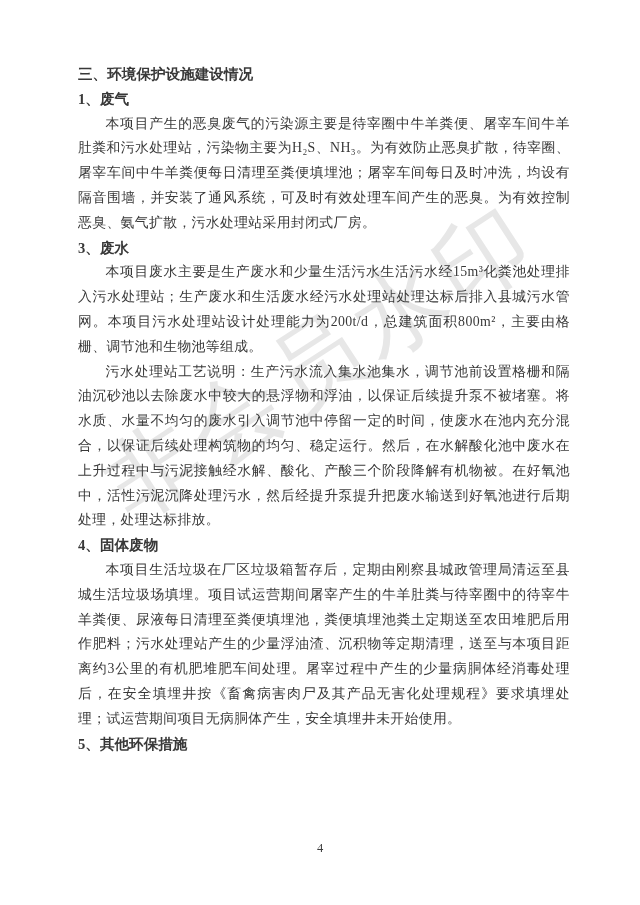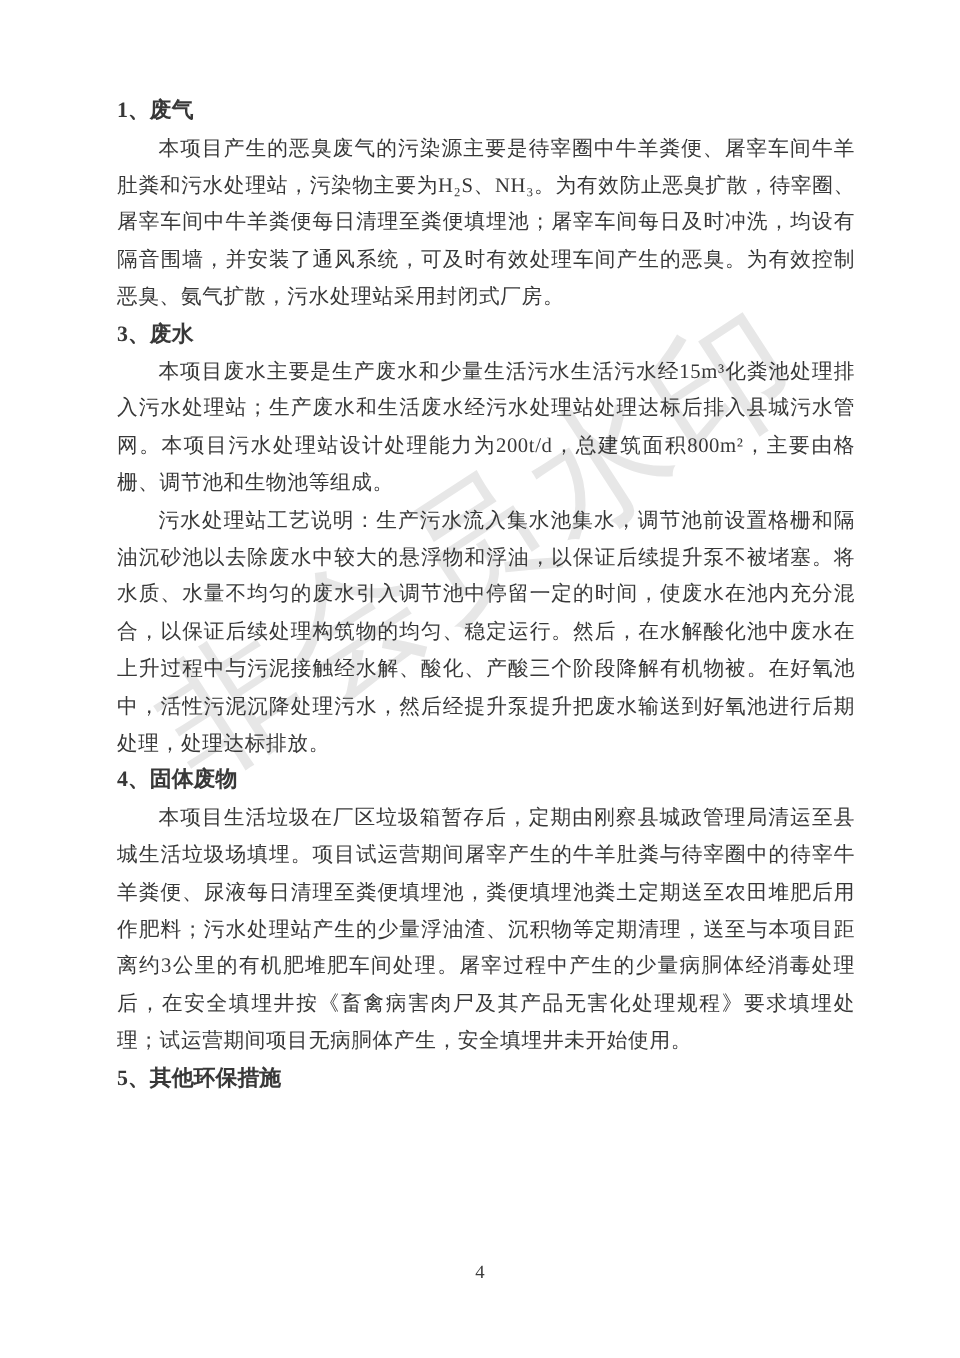--- a/index.html
+++ b/index.html
@@ -63,20 +63,21 @@
 </style>
 </head>
 <body>
 
 <div class="page">
 
   <div class="watermark">非会员水印</div>
 
   <div class="content">
 
+    <h1 class="h-main">三、环境保护设施建设情况</h1>
 
     <h2 class="h-sec">1、废气</h2>
     <p class="para">本项目产生的恶臭废气的污染源主要是待宰圈中牛羊粪便、屠宰车间牛羊肚粪和污水处理站，污染物主要为H₂S、NH₃。为有效防止恶臭扩散，待宰圈、屠宰车间中牛羊粪便每日清理至粪便填埋池；屠宰车间每日及时冲洗，均设有隔音围墙，并安装了通风系统，可及时有效处理车间产生的恶臭。为有效控制恶臭、氨气扩散，污水处理站采用封闭式厂房。</p>
 
     <h2 class="h-sec">3、废水</h2>
     <p class="para">本项目废水主要是生产废水和少量生活污水生活污水经15m³化粪池处理排入污水处理站；生产废水和生活废水经污水处理站处理达标后排入县城污水管网。本项目污水处理站设计处理能力为200t/d，总建筑面积800m²，主要由格栅、调节池和生物池等组成。</p>
     <p class="para">污水处理站工艺说明：生产污水流入集水池集水，调节池前设置格栅和隔油沉砂池以去除废水中较大的悬浮物和浮油，以保证后续提升泵不被堵塞。将水质、水量不均匀的废水引入调节池中停留一定的时间，使废水在池内充分混合，以保证后续处理构筑物的均匀、稳定运行。然后，在水解酸化池中废水在上升过程中与污泥接触经水解、酸化、产酸三个阶段降解有机物被。在好氧池中，活性污泥沉降处理污水，然后经提升泵提升把废水输送到好氧池进行后期处理，处理达标排放。</p>
 
 
     <h2 class="h-sec">4、固体废物</h2>

